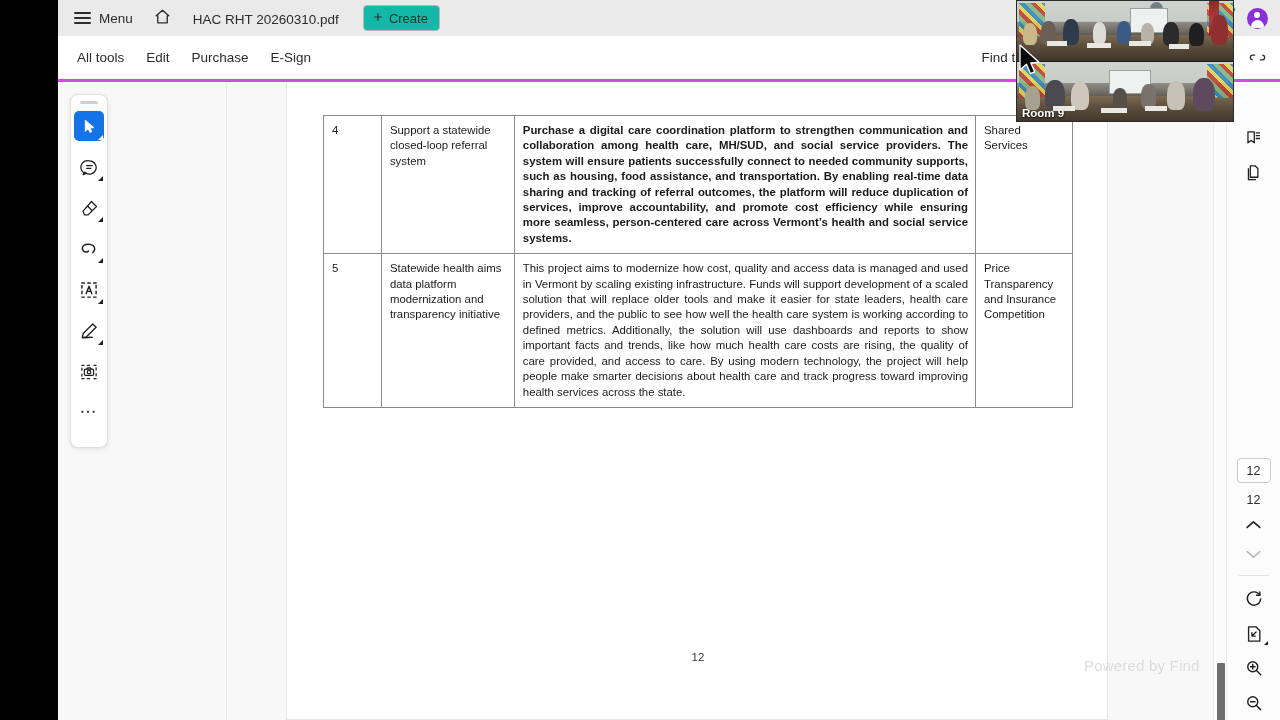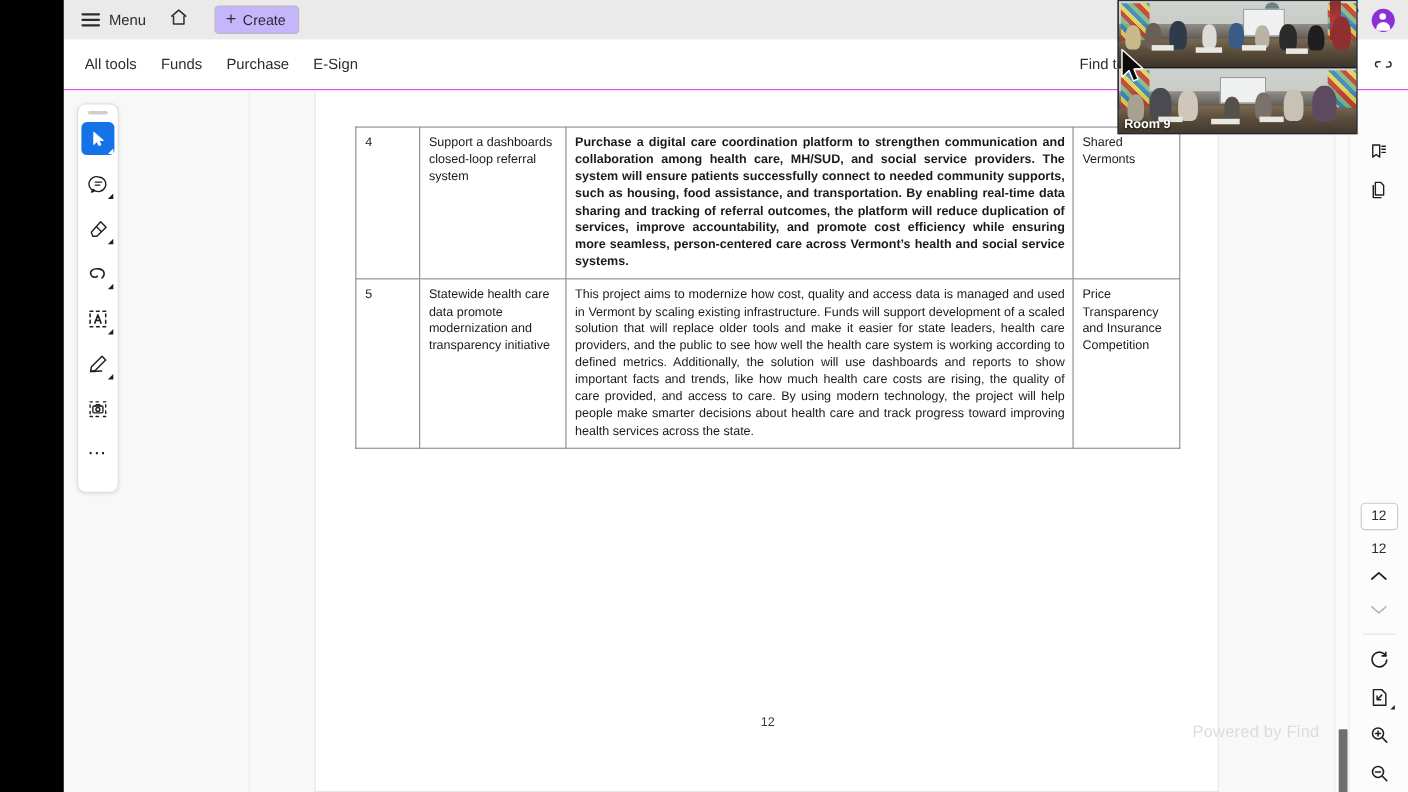--- a/index.html
+++ b/index.html
@@ -42,42 +42,42 @@
     border-radius: 6px 6px 0 0; max-width: 220px;
   }
   .tab.active { background: #ffffff; }
   .tab .tab-title { white-space: nowrap; overflow: hidden; text-overflow: ellipsis; }
   .tab-close { font-size: 15px; color: #4a4a4a; line-height: 1; padding: 0 2px; }
   .star-icon svg { display: block; }
   .create-btn {
     display: flex; align-items: center; gap: 5px;
     height: 26px; margin-bottom: 5px; margin-left: 14px;
     padding: 0 11px 0 8px;
-    border: 1px solid #b9b9b9; border-radius: 4px; background: #c4b5fd;
+    border: 1px solid #b9b9b9; border-radius: 4px; background: #14b8a6;
     font-size: 13px; color: #2c2c2c; cursor: pointer;
   }
   .tab-right {
     margin-left: auto; display: flex; align-items: center; gap: 12px;
     padding-right: 12px; height: 36px;
   }
   .tab-right .icon-btn { width: 22px; height: 22px; display: flex; align-items: center; justify-content: center; cursor: pointer; position: relative; }
   .avatar {
     width: 21px; height: 21px; border-radius: 50%;
     background: #8b2fd6;
     display: flex; align-items: center; justify-content: center;
     overflow: hidden; position: relative;
   }
   .avatar .av-head { position: absolute; width: 6px; height: 6px; border-radius: 50%; background: #fff; top: 4px; }
   .avatar .av-body { position: absolute; width: 13px; height: 8px; border-radius: 7px 7px 0 0; background: #fff; bottom: 1px; }
   .apps-dot { position: absolute; top: -1px; right: -2px; width: 7px; height: 7px; border-radius: 50%; background: #1473e6; border: 1px solid #eaeaea; }
 
   
   .main-toolbar {
     position: absolute; left: 0; top: 36px; width: 1222px; height: 46px;
-    background: #ffffff; border-bottom: 1px solid #d946ef;
+    background: #ffffff; border-bottom: 3px solid #d946ef;
     display: flex; align-items: center;
   }
   .tool-menu { display: flex; align-items: center; gap: 0px; padding-left: 8px; }
   .tool-menu-item {
     font-size: 13.5px; color: #2c2c2c; padding: 6px 11px; cursor: pointer; white-space: nowrap;
   }
   .toolbar-right {
     margin-left: auto; display: flex; align-items: center; gap: 0; padding-right: 4px;
   }
   .find-box {
@@ -247,20 +247,23 @@
       <div class="home-btn">
         <span>
           <svg width="19" height="19" viewBox="0 0 24 24" fill="none" stroke="#2c2c2c" stroke-width="1.7" stroke-linecap="round" stroke-linejoin="round">
             <path d="M4 11 L12 4 L20 11"></path>
               <path d="M6 11 V20 H18 V11"></path>
           </svg>
         </span>
       </div>
 
 
+      <div class="tab">
+        <span class="tab-title">HAC RHT 20260310.pdf</span>
+      </div>
 
       <div class="create-btn">
         <span>
           <svg width="12" height="12" viewBox="0 0 24 24" stroke="#2c2c2c" stroke-width="2.2" stroke-linecap="round">
               <path d="M12 5v14M5 12h14"></path>
             </svg>
         </span>
         <span>Create</span>
       </div>
 
@@ -298,21 +301,21 @@
             <span class="av-head"></span>
               <span class="av-body"></span>
           </div>
         </div>
       </div>
     </div>
 
     <div class="main-toolbar">
       <div class="tool-menu">
         <div class="tool-menu-item">All tools</div>
-        <div class="tool-menu-item">Funds</div>
+        <div class="tool-menu-item">Edit</div>
         <div class="tool-menu-item">Purchase</div>
         <div class="tool-menu-item">E-Sign</div>
       </div>
 
       <div class="toolbar-right">
         <div class="find-box">
           <span class="find-placeholder">Find text, tools, or help</span>
           <span>
             <svg width="18" height="18" viewBox="0 0 24 24" fill="none" stroke="#2c2c2c" stroke-width="1.8" stroke-linecap="round">
               <circle cx="10.7" cy="10.7" r="6.3"></circle>
@@ -345,27 +348,27 @@
 
     <div class="viewer-left-pane"></div>
 
     <div class="viewer-area">
       <div class="page-sheet">
 
         <table class="doc-table">
           <tbody>
             <tr class="row4">
               <td class="col-num">4</td>
-              <td class="col-title">Support a dashboards closed-loop  referral system</td>
+              <td class="col-title">Support a statewide closed-loop  referral system</td>
               <td class="col-desc">Purchase a digital care coordination platform to strengthen communication and collaboration among health care, MH/SUD, and social service providers. The system will ensure patients successfully connect to needed community supports, such as housing, food assistance, and transportation. By enabling real-time data sharing and tracking of referral outcomes, the platform will reduce duplication of services, improve accountability, and promote cost efficiency while ensuring more seamless, person-centered care across Vermont’s health and social service systems.</td>
-              <td class="col-cat">Shared Vermonts</td>
+              <td class="col-cat">Shared Services</td>
             </tr>
             <tr class="row5">
               <td class="col-num">5</td>
-              <td class="col-title">Statewide health care data promote modernization and transparency initiative</td>
+              <td class="col-title">Statewide health aims data platform modernization and transparency initiative</td>
               <td class="col-desc">This project aims to modernize how cost, quality and access data is managed and used in Vermont by scaling existing infrastructure. Funds will support development of a scaled solution that will replace older tools and make it easier for state leaders, health care providers, and the public to see how well the health care system is working according to defined metrics. Additionally, the solution will use dashboards and reports to show important facts and trends, like how much health care costs are rising, the quality of care provided, and access to care. By using modern technology, the project will help people make smarter decisions about health care and track progress toward improving health services across the state.</td>
               <td class="col-cat">Price Transparency and Insurance Competition</td>
             </tr>
           </tbody>
         </table>
 
         <div class="page-footer-num">12</div>
       </div>
     </div>
 

